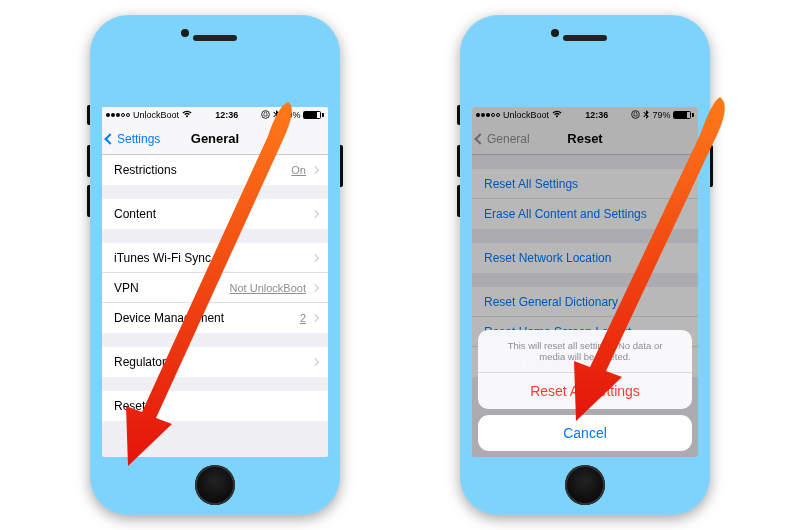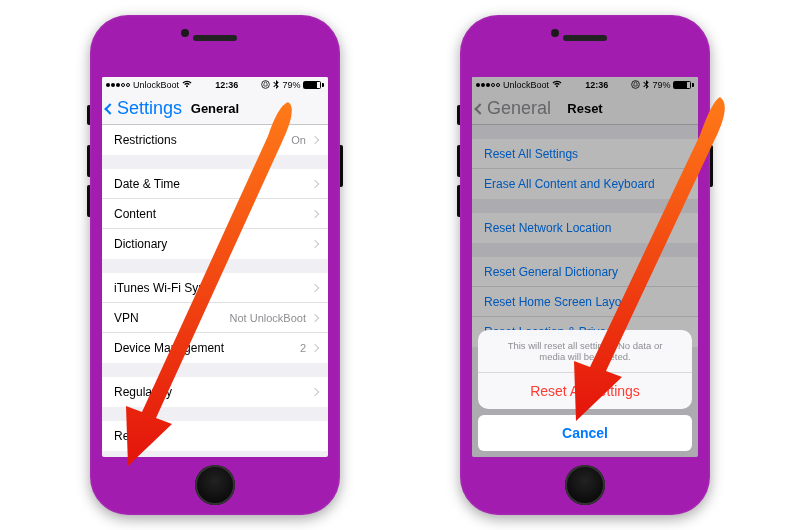--- a/index.html
+++ b/index.html
@@ -7,23 +7,23 @@
     width: 800px; height: 530px;
     background: #fff;
     font-family: -apple-system, "Helvetica Neue", Arial, sans-serif;
     position: relative;
     overflow: hidden;
   }
   .stage { display: flex; justify-content: space-around; align-items: center; height: 100%; padding: 10px 30px; }
 
   .phone {
     width: 250px; height: 500px;
-    background: #a21caf;
+    background: #7dd3fc;
     border-radius: 38px;
-    padding: 62px 12px 58px 12px;
+    padding: 92px 12px 58px 12px;
     position: relative;
     box-shadow: 0 4px 14px rgba(0,0,0,0.35), inset 0 0 3px rgba(255,255,255,0.15);
   }
   .phone::before {
     content: ""; position: absolute; top: 20px; left: 50%; transform: translateX(-50%);
     width: 44px; height: 6px; background: #222; border-radius: 3px;
   }
   .phone::after {
     content: ""; position: absolute; top: 14px; left: 50%; transform: translateX(-34px);
     width: 8px; height: 8px; background: #1a1a1a; border-radius: 50%;
@@ -62,50 +62,50 @@
   .battery .body::after { content:""; position:absolute; left:0; top:0; bottom:0; width:79%; background:#000;}
   .battery .cap { width:1.5px; height:4px; background:#000; border-radius:0 1px 1px 0;}
 
   .navbar {
     height: 32px; background: #f7f7f9; border-bottom: 0.5px solid #c6c6c9;
     display:flex; align-items:center; justify-content:center; position:relative;
   }
   .navbar .title { font-weight:600; font-size:13px; }
   .navbar .back {
     position:absolute; left:4px; display:flex; align-items:center; gap:2px;
-    color:#007aff; font-size:18px; cursor:pointer;
+    color:#007aff; font-size:12px; cursor:pointer;
   }
   .navbar.dim .back { color:#8e8e93; }
   .chevron-l {
     width:8px; height:8px; border-left:2px solid currentColor; border-bottom:2px solid currentColor;
     transform: rotate(45deg); margin-right:1px;
   }
 
   .list { background:#efeff4; }
   .group { margin-top: 14px; background:#fff; }
   .group.first { margin-top: 0; }
   .row {
     display:flex; align-items:center; justify-content:space-between;
     height: 30px; padding: 0 10px 0 12px;
     border-bottom: 0.5px solid #e0e0e3;
     background:#fff; cursor:pointer;
   }
   .row:last-child { border-bottom:none; }
   .row .label { color:#000; font-size:12px; }
   .row .label.link { color:#007aff; }
-  .row .tail { display:flex; align-items:center; gap:6px; color:#8e8e93; font-size:11px; }
+  .row .tail { display:flex; align-items:center; gap:6px; color:#8e8e93; font-size:11px;text-decoration:underline; }
   .chev-r { width:6px; height:6px; border-top:1.6px solid #c7c7cc; border-right:1.6px solid #c7c7cc; transform:rotate(45deg); }
 
   
   .sheet-wrap { position:absolute; inset:0; background: rgba(0,0,0,0.28); display:flex; flex-direction:column; justify-content:flex-end; padding:6px;}
   .sheet-block { background: rgba(250,250,252,0.97); border-radius:10px; overflow:hidden; }
   .sheet-msg { font-size:9.5px; color:#8e8e93; text-align:center; padding:10px 16px; border-bottom:0.5px solid #d9d9dc;}
   .sheet-btn { text-align:center; font-size:14px; padding:10px 0; cursor:pointer; }
   .sheet-btn.destructive { color:#ff3b30; }
-  .sheet-cancel { background:#fff; border-radius:6px; margin-top:6px; text-align:center; font-size:14px; font-weight:700; color:#007aff; padding:10px 0; cursor:pointer;}
+  .sheet-cancel { background:#fff; border-radius:11px; margin-top:6px; text-align:center; font-size:14px; font-weight:400; color:#007aff; padding:10px 0; cursor:pointer;}
 
   .arrow {
     position:absolute; pointer-events:none;
   }
   .arrow path.shaft { fill: url(#g1); }
   .arrow path.shaft2 { fill: url(#g2); }
 </style>
 </head>
 <body>
 
@@ -167,33 +167,21 @@
           <div class="row">
             <span class="label">Restrictions</span>
             <span class="tail">
                 <span>On</span>
                 <span class="chev-r"></span>
               </span>
           </div>
         </div>
         <div class="group">
           <div class="row">
-              <span class="label">Date &amp; Time</span>
-              <span class="tail">
-                <span class="chev-r"></span>
-              </span>
-            </div>
-          <div class="row">
               <span class="label">Content</span>
-              <span class="tail">
-                <span class="chev-r"></span>
-              </span>
-            </div>
-          <div class="row">
-              <span class="label">Dictionary</span>
               <span class="tail">
                 <span class="chev-r"></span>
               </span>
             </div>
         </div>
         <div class="group">
           <div class="row">
               <span class="label">iTunes Wi-Fi Sync</span>
               <span class="tail">
                 <span class="chev-r"></span>
@@ -276,21 +264,21 @@
         </div>
         <div class="title">Reset</div>
       </div>
 
       <div class="list" style="opacity:1;">
         <div class="group">
           <div class="row">
               <span class="label link">Reset All Settings</span>
             </div>
           <div class="row">
-              <span class="label link">Erase All Content and Keyboard</span>
+              <span class="label link">Erase All Content and Settings</span>
             </div>
         </div>
         <div class="group">
           <div class="row">
               <span class="label link">Reset Network Location</span>
             </div>
         </div>
         <div class="group">
           <div class="row">
               <span class="label link">Reset General Dictionary</span>

